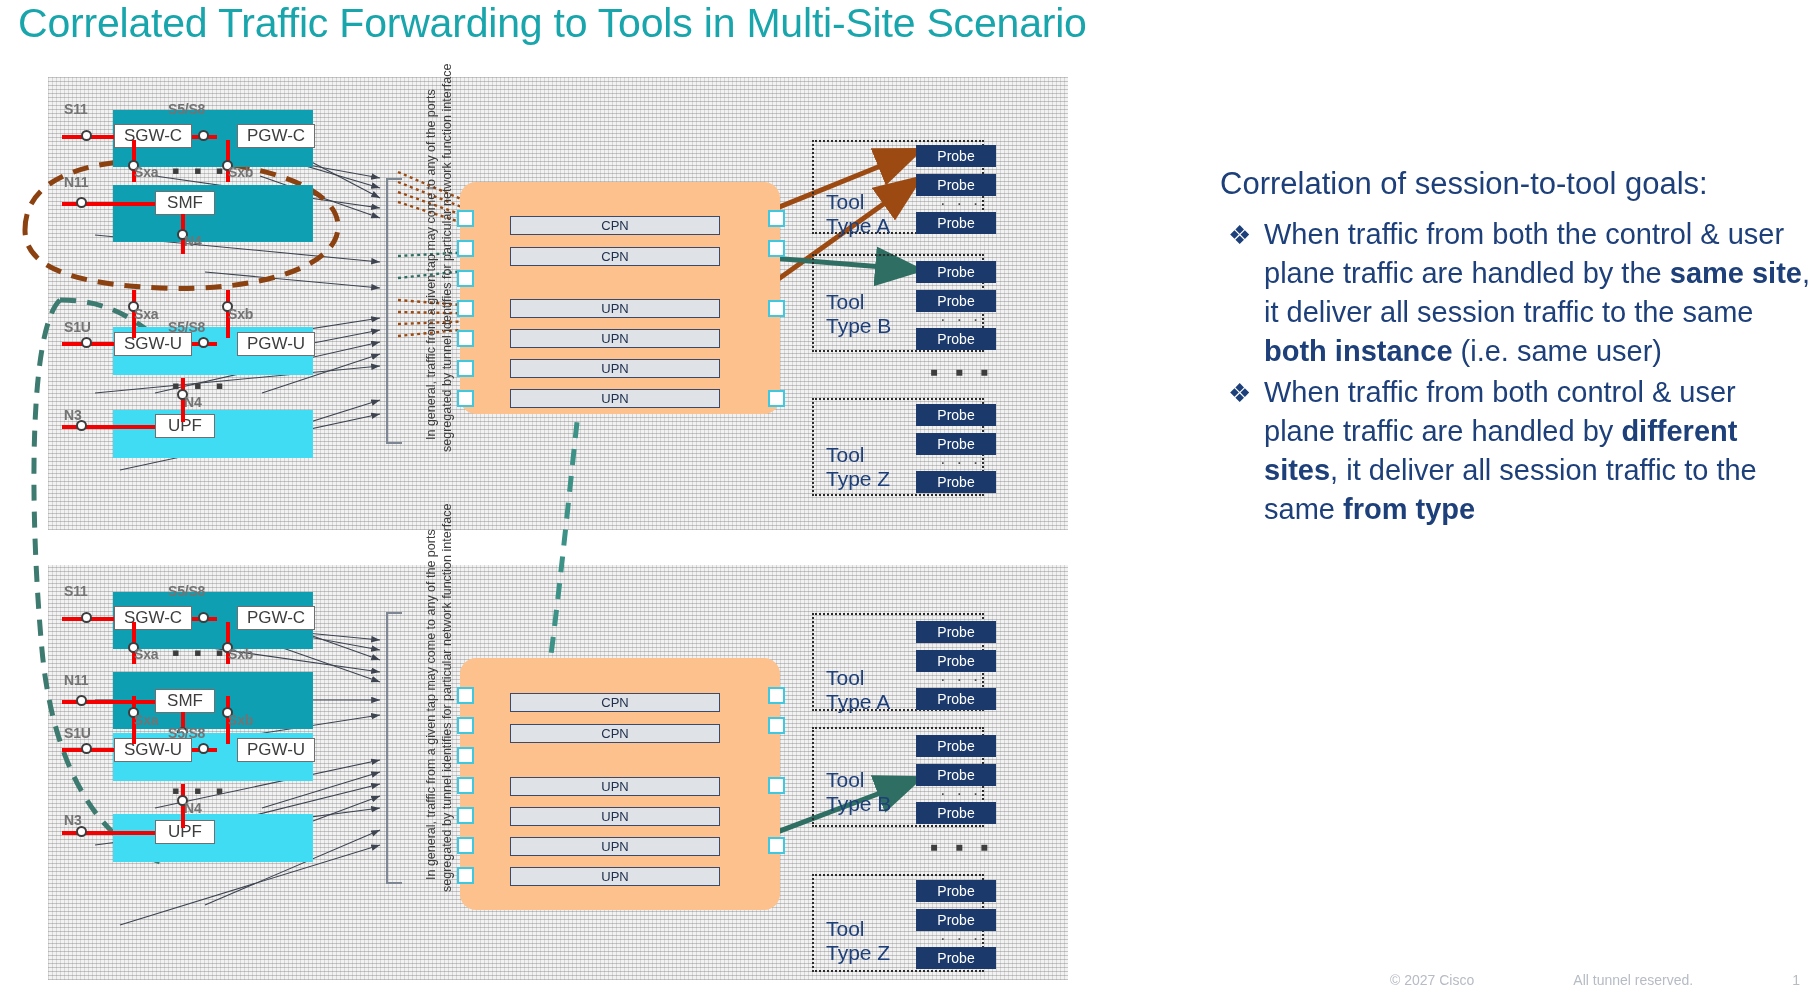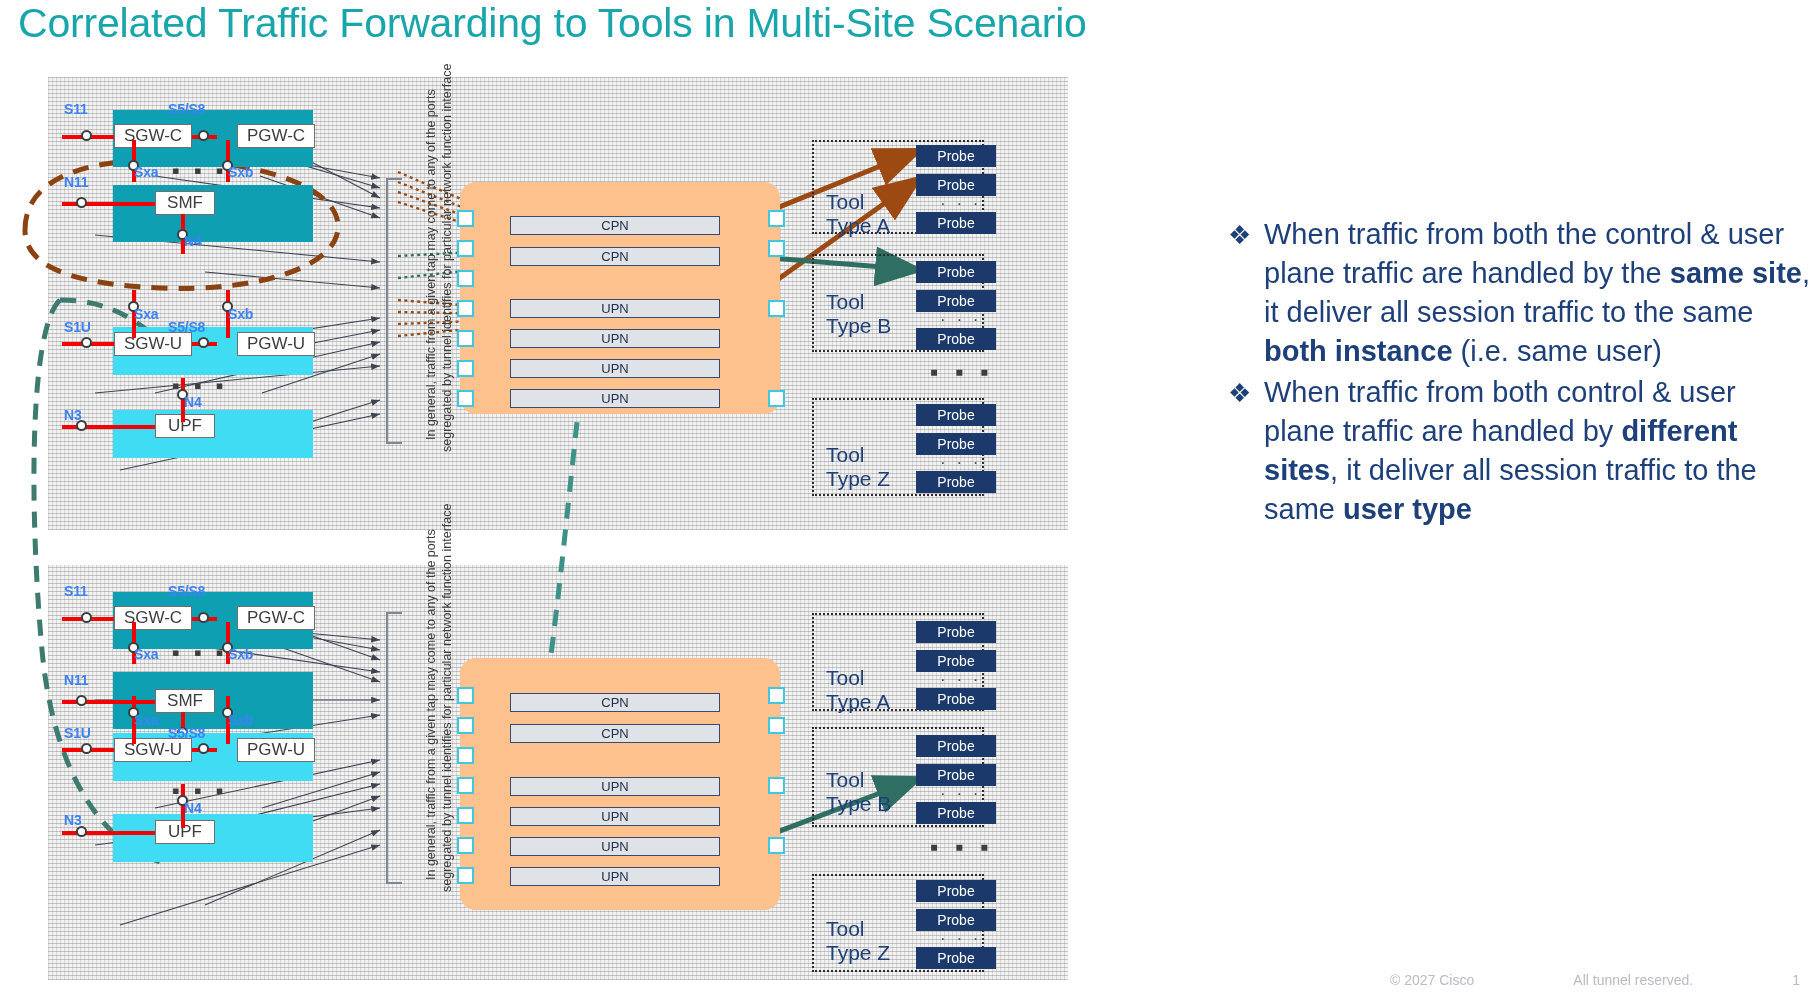--- a/index.html
+++ b/index.html
@@ -42,21 +42,21 @@
 
   
   .rline{position:absolute;background:#f50000;}
   .rh{height:4px;}
   .rv{width:4px;}
   .rdot{
     position:absolute;width:11px;height:11px;border-radius:50%;
     background:#ffffff;border:2px solid #3d3d3d;box-sizing:border-box;
   }
   .rlab{
-    position:absolute;font-size:14px;font-weight:bold;color:#3b82f6;
+    position:absolute;font-size:14px;font-weight:bold;color:#737373;
     white-space:nowrap;letter-spacing:-.2px;
   }
   .ellip{position:absolute;font-size:22px;font-weight:bold;color:#3d3d3d;letter-spacing:4px;}
 
   
   .vcap{
     position:absolute;font-size:12.5px;color:#3d3d3d;white-space:nowrap;
     transform-origin:0 0;transform:rotate(-90deg);
   }
 
@@ -418,28 +418,29 @@
   <div class="bigdots" style="left:930px;top:833px;">▪ ▪ ▪</div>
 
   <div class="toolgrp" style="left:812px;top:874px;width:172px;height:98px;"></div>
   <div class="toollab" style="left:826px;top:892px;">Tool</div>
   <div class="toollab" style="left:826px;top:916px;">Type Z</div>
   <div class="probe" style="left:916px;top:880px;width:80px;">Probe</div>
   <div class="probe" style="left:916px;top:909px;width:80px;">Probe</div>
   <div class="pdots" style="left:940px;top:929px;">· · ·</div>
   <div class="probe" style="left:916px;top:947px;width:80px;">Probe</div>
 
+  <div class="rtitle">Correlation of session-to-tool goals:</div>
   <div class="bullets" id="bullets">
       <div class="bullet">
         <span class="dia">❖</span>
         <div class="btxt"><span>When traffic from both the control &amp; user plane traffic are handled by the </span><b>same site</b><span>, it deliver all session traffic to the same </span><b>both instance</b><span> (i.e. same user)</span></div>
       </div>
       <div class="bullet">
         <span class="dia">❖</span>
-        <div class="btxt"><span>When traffic from both control &amp; user plane traffic are handled by </span><b>different sites</b><span>, it deliver all session traffic to the same </span><b>user type</b></div>
+        <div class="btxt"><span>When traffic from both control &amp; user plane traffic are handled by </span><b>different sites</b><span>, it deliver all session traffic to the same </span><b>from type</b></div>
       </div>
     </div>
 
   <div class="footer">
     <span>© 2027 Cisco</span>
     <span>All tunnel reserved.</span>
     <span>1</span>
   </div>
 
 </div>

